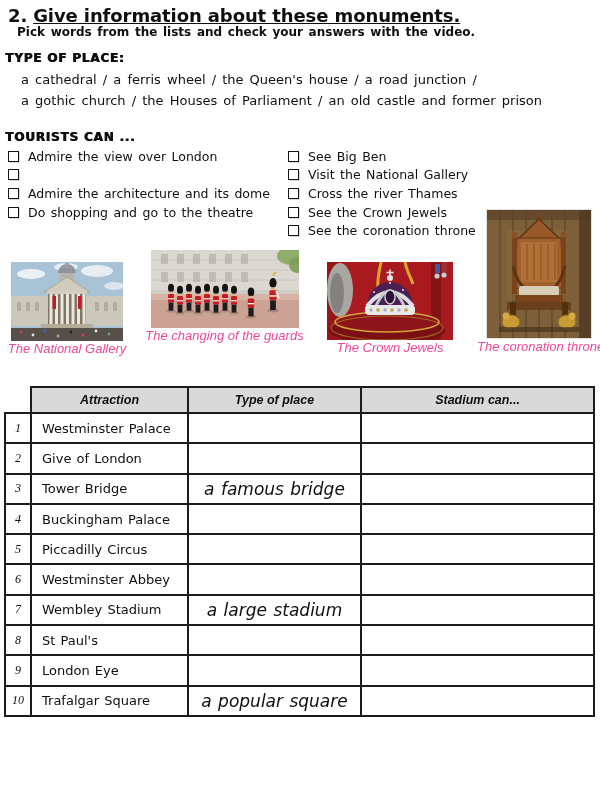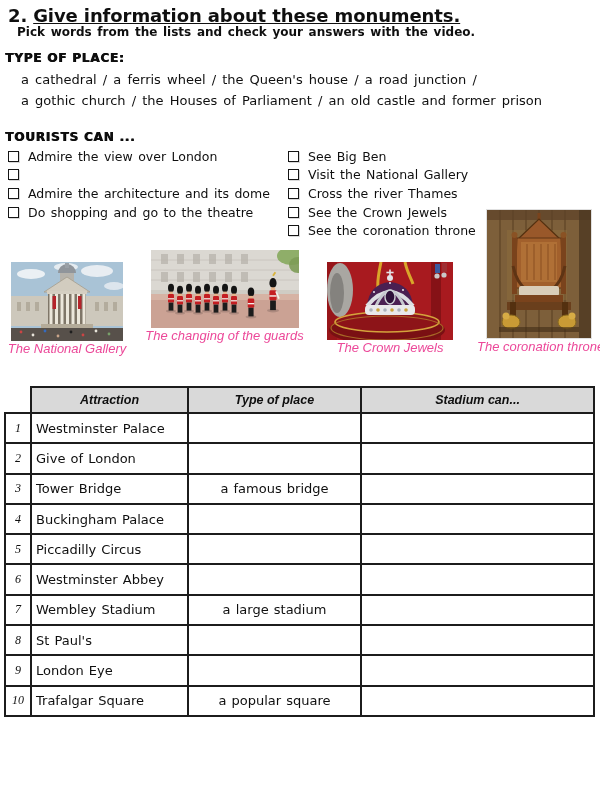--- a/index.html
+++ b/index.html
@@ -46,22 +46,22 @@
   
   #tbl-wrap{left:4px;top:386px;}
   table{border-collapse:collapse;table-layout:fixed;width:589px;}
   td{border:2px solid #1c1c1c;overflow:hidden;}
   td.corner{border:none;background:none;}
   td.hdr{background:#d9d9d9;font-family:"Liberation Sans",sans-serif;font-weight:bold;
          font-size:12.5px;text-align:center;height:22px;font-style:italic;}
   tr.body-row{height:30.3px;}
   td.numcell{font-family:"Liberation Serif",serif;font-style:italic;font-size:12px;
              text-align:center;}
-  td.attr{font-size:13px;padding-left:4px;word-spacing:1px;margin-left:31px;}
-  td.typecell{font-size:13px;text-align:center;word-spacing:1px;}
+  td.attr{font-size:13px;padding-left:10px;word-spacing:1px;margin-left:31px;}
+  td.typecell{font-size:17px;text-align:center;word-spacing:1px;font-style:italic;}
 </style>
 </head>
 <body>
 
 <div class="abs title-line1">
   <span>2.</span><span class="t-underline">Give information about these monuments.</span>
 </div>
 <div class="abs title-line2">Pick words from the lists and check your answers with the video.</div>
 
 <div class="abs display-heading" id="h-type">TYPE OF PLACE:</div>

